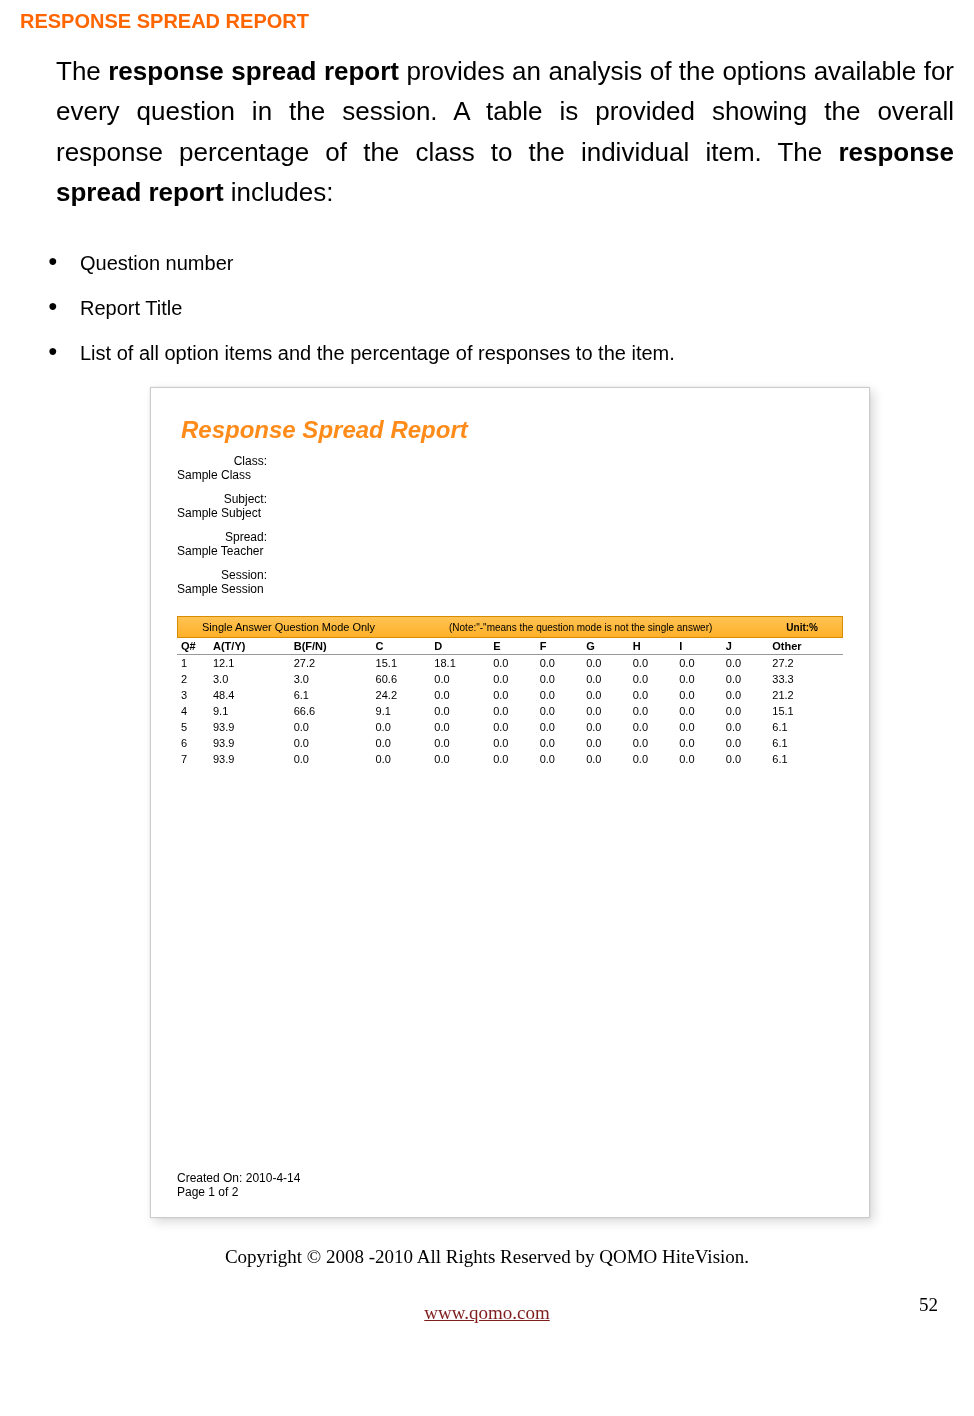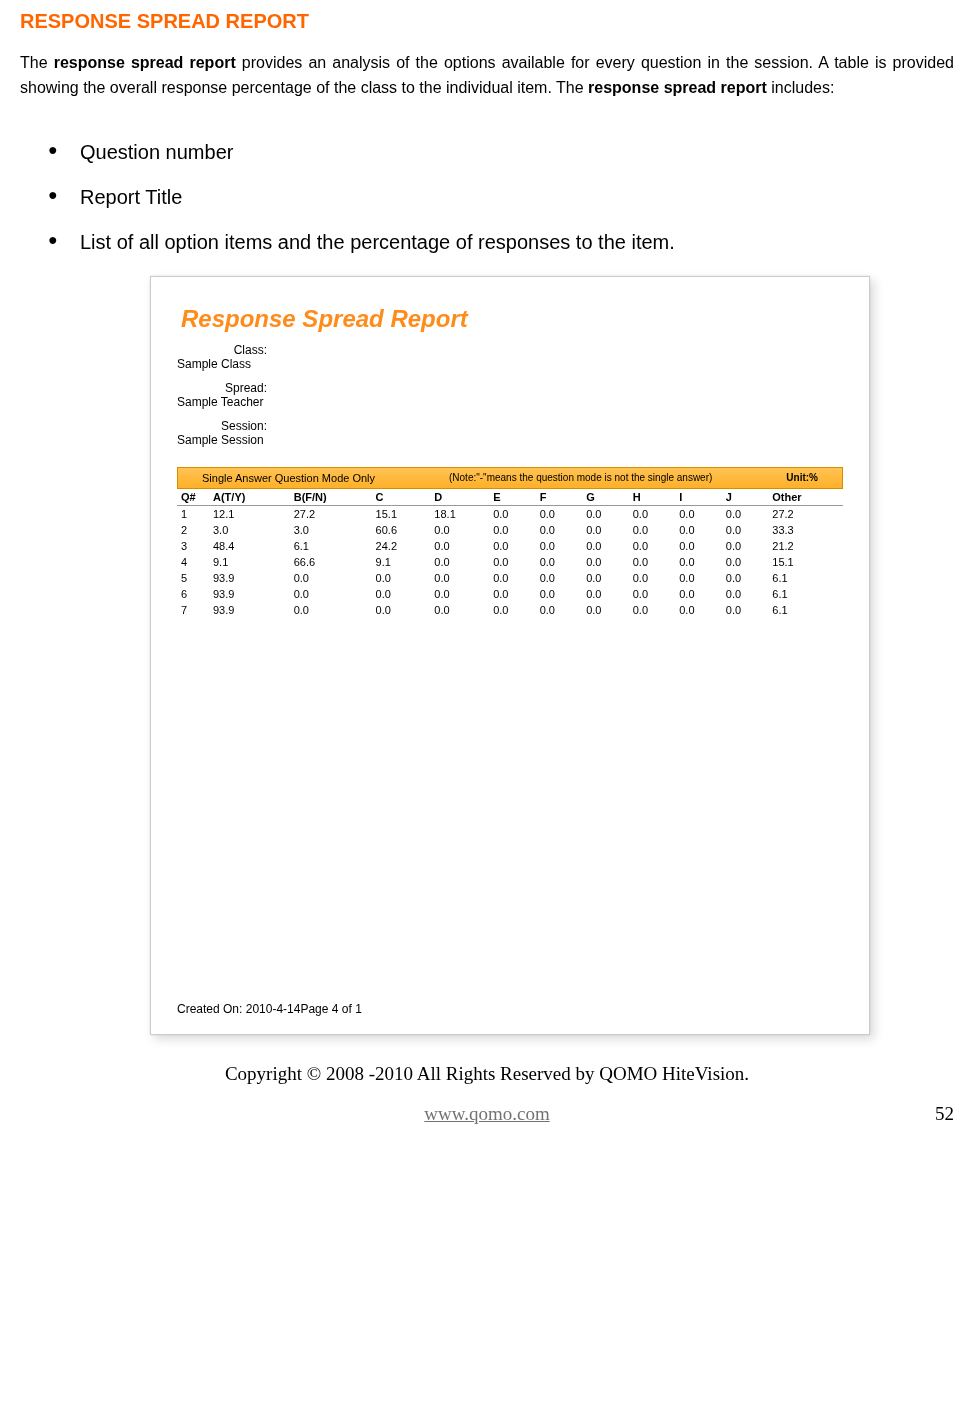--- a/index.html
+++ b/index.html
@@ -12,24 +12,25 @@
     }
     .section-title {
       color: #ff6600;
       font-weight: bold;
       font-family: Arial, sans-serif;
       font-size: 20px;
       margin-bottom: 18px;
     }
     .intro-para {
       font-family: Arial, sans-serif;
-      font-size: 16px;
+      font-size: 26px;
       line-height: 1.55;
       text-align: justify;
       margin-bottom: 40px;
+      margin-left: 36px;
     }
     .intro-para .bold { font-weight: bold; }
     ul.bullets {
       list-style: none;
       padding-left: 28px;
       margin-bottom: 10px;
     }
     ul.bullets li {
       font-family: Arial, sans-serif;
       font-size: 20px;
@@ -105,47 +106,50 @@
     }
     table.data-table th:first-child,
     table.data-table td:first-child {
       width: 32px;
     }
     .report-spacer {
       height: 380px;
     }
     .report-footer {
       display: flex;
+      justify-content: space-between;
       font-family: Arial, sans-serif;
       font-size: 12px;
-      margin-top: 4px;
+      margin-top: 24px;
+      flex-direction: column;
     }
     .copyright {
       font-family: "Times New Roman", serif;
       font-size: 19px;
       text-align: center;
       margin-top: 28px;
     }
     .page-footer {
       display: flex;
       justify-content: center;
       align-items: center;
       position: relative;
       font-family: "Times New Roman", serif;
       font-size: 19px;
       margin-top: 18px;
       padding: 0 4px;
     }
     .page-footer .url {
-      color: #737373;
+      color: #7f1d1d;
       text-decoration: underline;
+      margin-top: 16px;
     }
     .page-footer .pagenum {
       position: absolute;
-      right: 0;
+      right: 16px;
       margin-left: 19px;
     }
   </style>
 </head>
 <body>
 
 <h2 class="section-title">RESPONSE SPREAD REPORT</h2>
 
 <p class="intro-para">
   <span>The </span><span class="bold">response spread report</span><span> provides an analysis of the options available for every question in the session. A table is provided showing the overall response percentage of the class to the individual item. The </span><span class="bold">response spread report</span><span> includes:</span>
@@ -156,20 +160,24 @@
   <li>Report Title</li>
   <li>List of all option items and the percentage of responses to the item.</li>
 </ul>
 
 <div class="report-outer">
   <div class="report-title">Response Spread Report</div>
   <div class="meta-table">
     <div class="meta-row">
       <div class="meta-label">Class:</div>
       <div class="meta-value">Sample Class</div>
+    </div>
+    <div class="meta-row">
+      <div class="meta-label">Subject:</div>
+      <div class="meta-value">Sample Subject</div>
     </div>
     <div class="meta-row">
       <div class="meta-label">Spread:</div>
       <div class="meta-value">Sample Teacher</div>
     </div>
     <div class="meta-row">
       <div class="meta-label">Session:</div>
       <div class="meta-value">Sample Session</div>
     </div>
   </div>
@@ -296,21 +304,21 @@
           <td>0.0</td>
           <td>6.1</td>
         </tr>
       </tbody>
   </table>
 
   <div class="report-spacer"></div>
 
   <div class="report-footer">
     <span>Created On: 2010-4-14</span>
-    <span>Page 4 of 1</span>
+    <span>Page 1 of 2</span>
   </div>
 </div>
 
 <div class="copyright">Copyright © 2008 -2010 All Rights Reserved by QOMO HiteVision.</div>
 
 <div class="page-footer">
   <a class="url">www.qomo.com</a>
   <span class="pagenum">52</span>
 </div>
 

